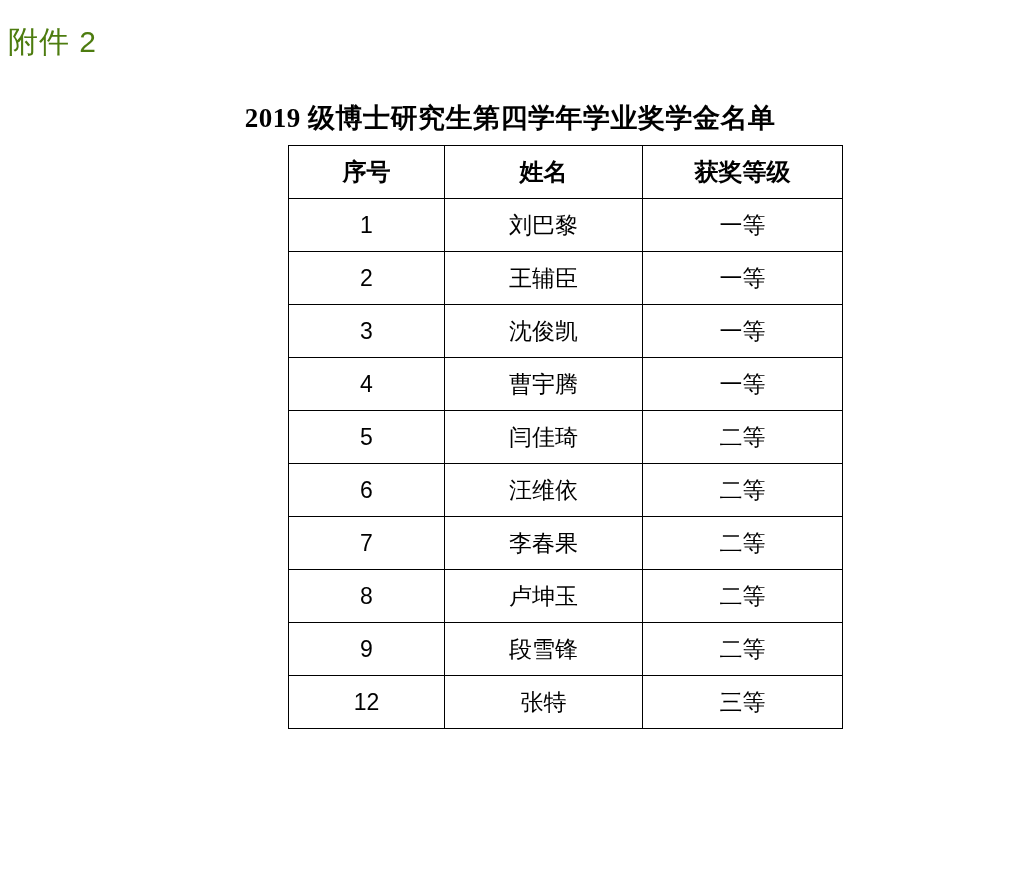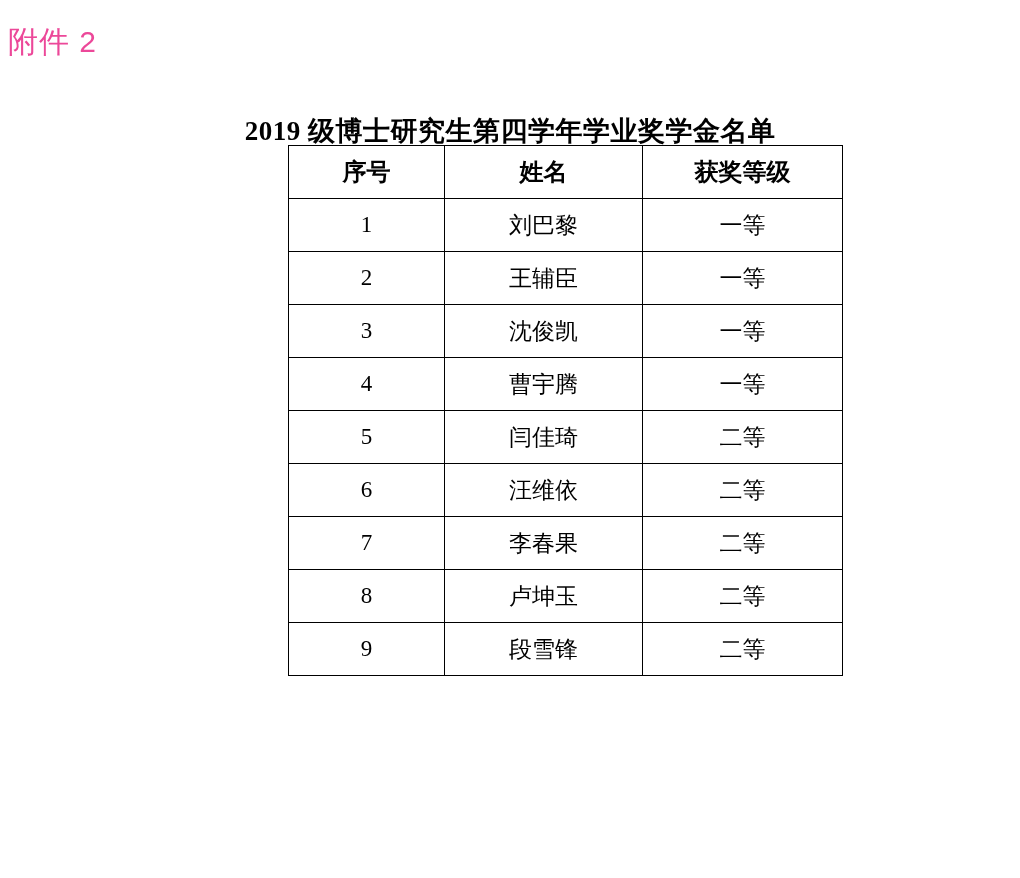--- a/index.html
+++ b/index.html
@@ -16,27 +16,27 @@
     overflow: hidden;
   }
   .attachment-label {
     position: absolute;
     left: 8px;
     top: 22px;
     font-size: 30px;
     font-family: "Liberation Sans", sans-serif;
     font-weight: 400;
     letter-spacing: 1px;
-    color: #ec4899;
+    color: #4d7c0f;
   }
   .doc-title {
     position: absolute;
     left: 0;
     right: 0;
-    top: 113px;
+    top: 100px;
     text-align: center;
     font-size: 27px;
     font-weight: bold;
     font-family: "Liberation Serif", "DejaVu Serif", serif;
     letter-spacing: 0.5px;
   }
   .table-wrap {
     position: absolute;
     left: 288px;
     top: 145px;
@@ -49,21 +49,21 @@
   }
   table.award-table td,
   table.award-table th {
     border: 1.5px solid #000000;
     text-align: center;
     vertical-align: middle;
     font-weight: normal;
     font-size: 23px;
     height: 52px;
     padding: 0;
-    font-family: Liberation Serif, serif;
+    font-family: Liberation Sans, sans-serif;
   }
   table.award-table thead th {
     font-weight: bold;
     font-size: 24px;
     height: 52px;
   }
   col.c-index { width: 156px; }
   col.c-name  { width: 198px; }
   col.c-level { width: 200px; }
   .num-cell {
@@ -133,15 +133,20 @@
       <tr>
         <td class="num-cell">8</td>
         <td>卢坤玉</td>
         <td>二等</td>
       </tr>
       <tr>
         <td class="num-cell">9</td>
         <td>段雪锋</td>
         <td>二等</td>
       </tr>
+      <tr>
+        <td class="num-cell">12</td>
+        <td>张特</td>
+        <td>三等</td>
+      </tr>
     </tbody>
   </table>
 </div>
 
 </body></html>

